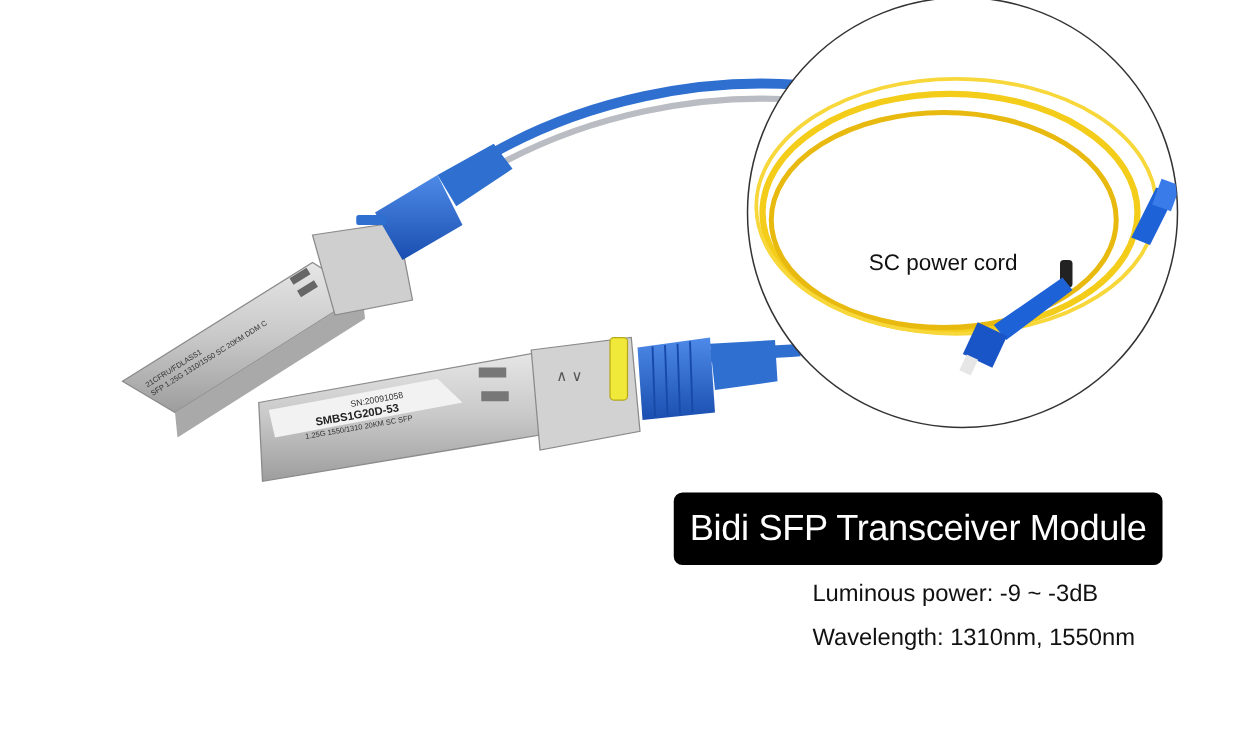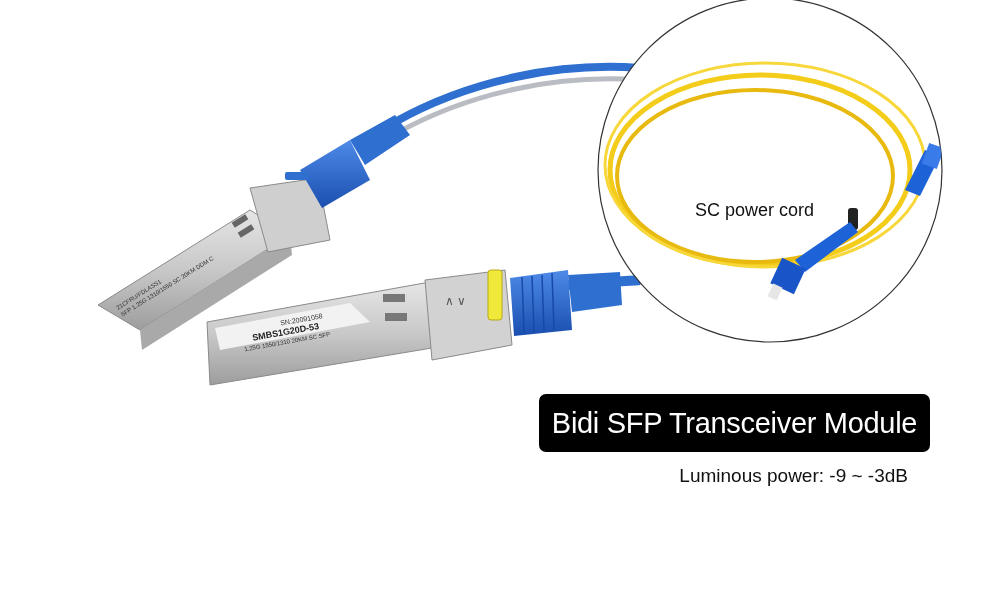--- a/index.html
+++ b/index.html
@@ -98,13 +98,14 @@
 </svg>
 
 <div class="callout-label">SC power cord</div>
 
 <div class="title-box">
   <span class="title-text">Bidi SFP Transceiver Module</span>
 </div>
 
 <div class="specs">
   <div class="spec-line">Luminous power: -9 ~ -3dB</div>
+  <div class="spec-line">Wavelength: 1310nm, 1550nm</div>
 </div>
 
 </body></html>

